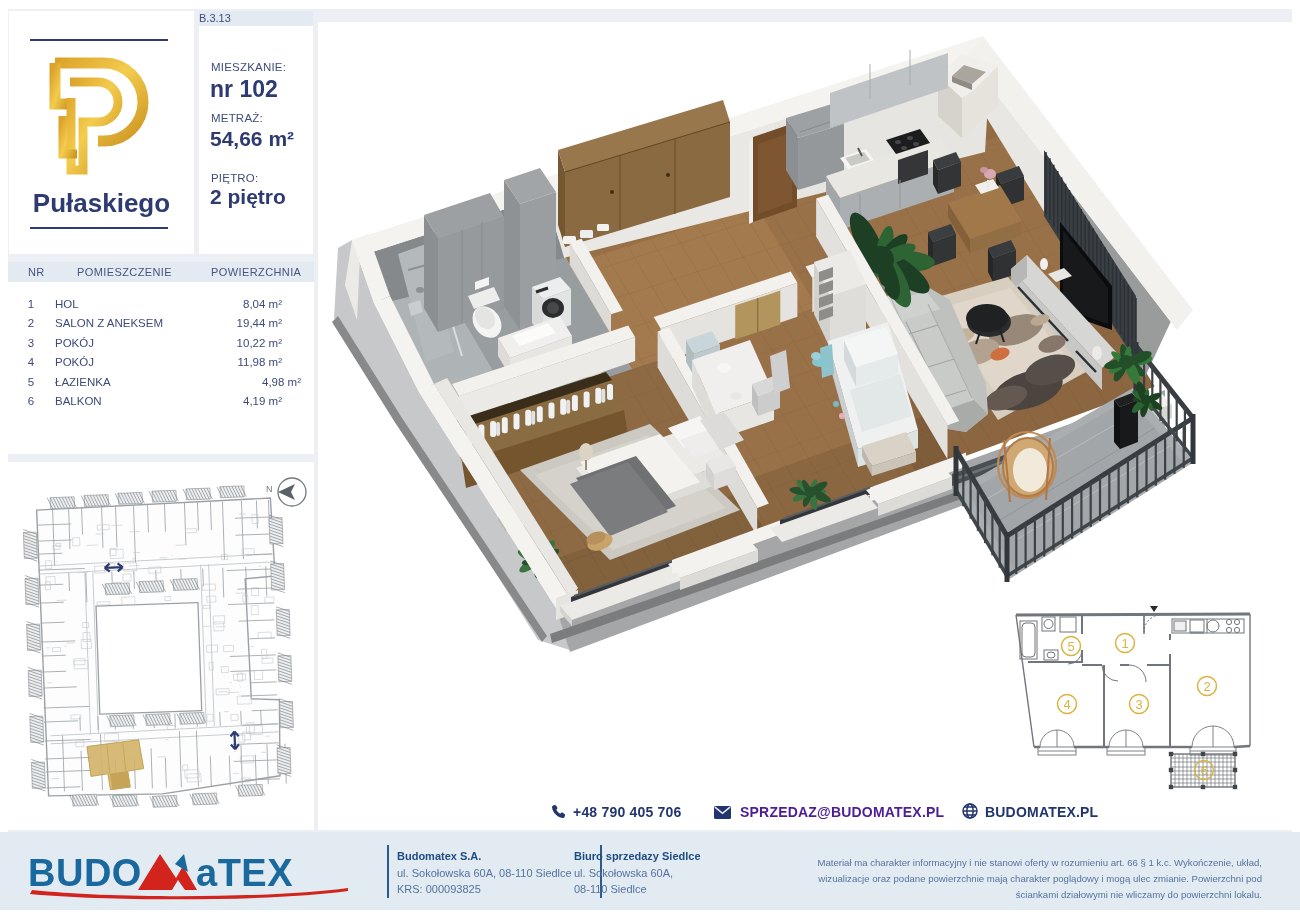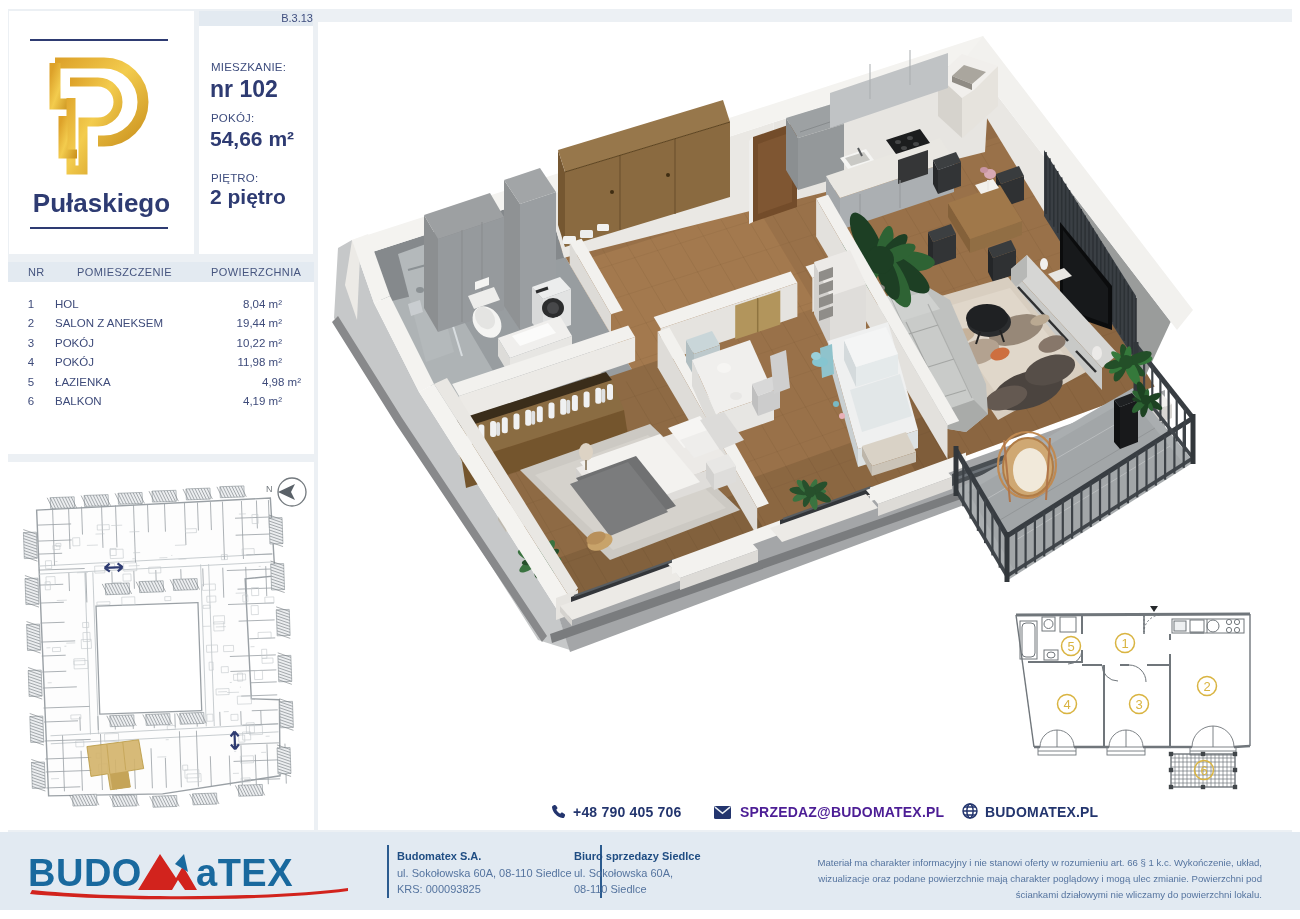--- a/index.html
+++ b/index.html
@@ -27,29 +27,29 @@
 <path d="M28 28 L56 28 A20 20 0 0 1 56 68 L41 68 L41 116 L29 116 L29 44" stroke-width="9"></path>
 <path d="M21 62 L21 100 L35 100" stroke-width="9"></path>
 <path d="M48 44 L48 54" stroke-width="8"></path>
 </g>
   </svg>
 
 <div style="position:absolute;left:9px;top:188px;width:185px;text-align:center;font-size:26px;font-weight:bold;color:#2e3b72;">Pułaskiego</div>
 
 <div style="position:absolute;left:30px;top:227px;width:138px;height:2px;background:#2e3b72;"></div>
 
-<div style="position:absolute;left:199px;top:11px;width:114px;height:15px;background:#e3eaf1;text-align:right;font-size:11px;color:#3e4d7e;line-height:15px;">B.3.13</div>
+<div style="position:absolute;left:199px;top:11px;width:114px;height:15px;background:#e3eaf1;text-align:left;font-size:11px;color:#3e4d7e;line-height:15px;">B.3.13</div>
 
 <div class="box" style="left:199px;top:26px;width:114px;height:228px;"></div>
 
 <div style="position:absolute;left:211px;top:61px;font-size:11.5px;letter-spacing:0.2px;color:#3e4d7e;">MIESZKANIE:</div>
 
 <div style="position:absolute;left:210px;top:76px;font-size:23px;font-weight:bold;color:#2e3b72;">nr 102</div>
 
-<div style="position:absolute;left:211px;top:112px;font-size:11.5px;letter-spacing:0.2px;color:#3e4d7e;">POKÓJ:</div>
+<div style="position:absolute;left:211px;top:112px;font-size:11.5px;letter-spacing:0.2px;color:#3e4d7e;">METRAŻ:</div>
 
 <div style="position:absolute;left:210px;top:127px;font-size:21px;font-weight:bold;color:#2e3b72;">54,66 m²</div>
 
 <div style="position:absolute;left:211px;top:172px;font-size:11.5px;letter-spacing:0.2px;color:#3e4d7e;">PIĘTRO:</div>
 
 <div style="position:absolute;left:210px;top:185px;font-size:21px;font-weight:bold;color:#2e3b72;">2 piętro</div>
 
 <div style="position:absolute;left:8px;top:262px;width:306px;height:20px;background:#e3eaf1;"></div>
 <div style="position:absolute;left:28px;top:266px;font-size:11px;letter-spacing:0.4px;color:#46557f;">NR</div>
 <div style="position:absolute;left:77px;top:266px;font-size:11px;letter-spacing:0.4px;color:#46557f;">POMIESZCZENIE</div>

